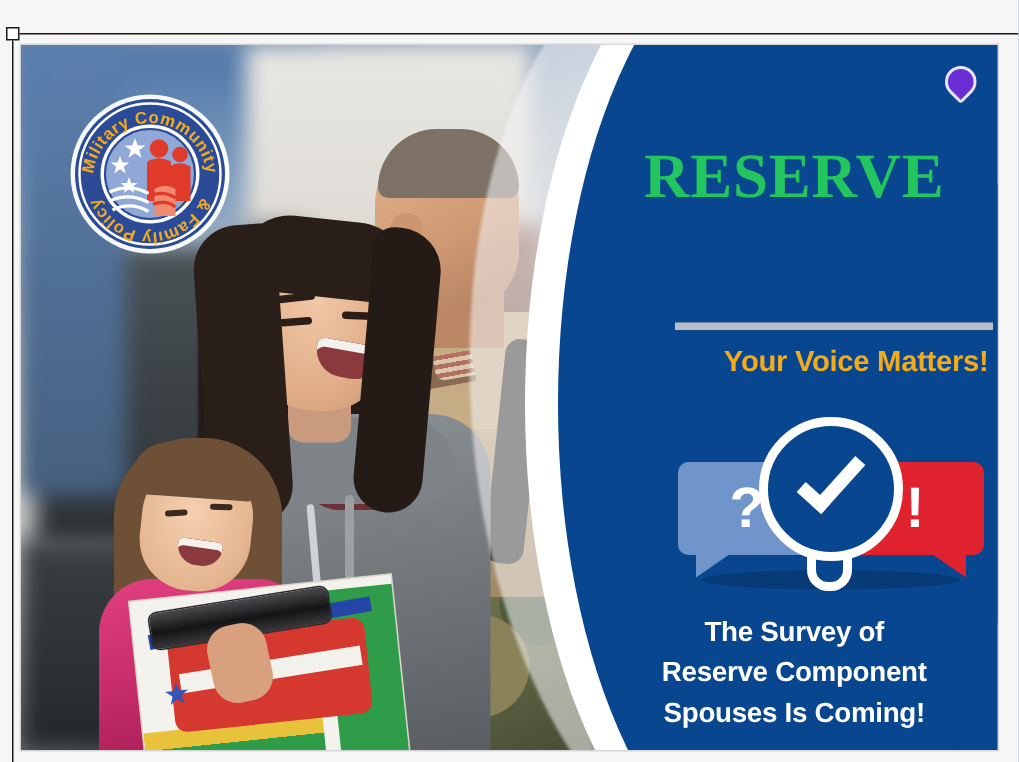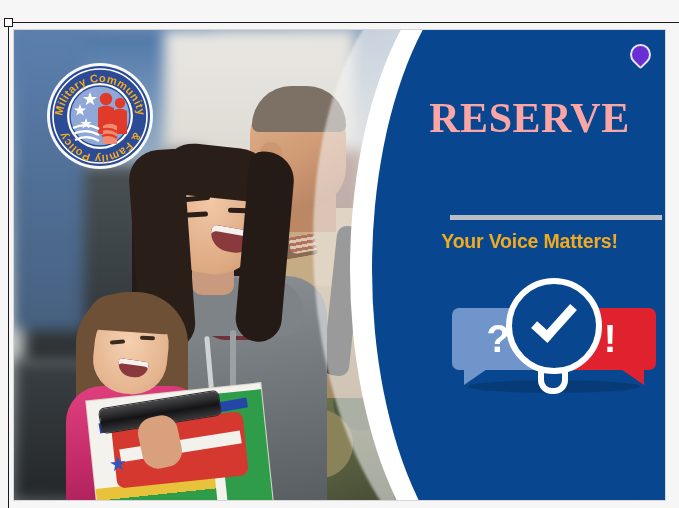--- a/index.html
+++ b/index.html
@@ -354,39 +354,39 @@
     position: absolute;
     left: 0;
     right: 6px;
     top: 68px;
     text-align: center;
     font-family: "Liberation Serif", serif;
     font-weight: bold;
     font-size: 42px;
     line-height: 0.98;
     letter-spacing: 0.5px;
-    color: #fca5a5;
+    color: #22c55e;
   }
   .headline .l2 { display:block; }
 
   .rule {
     position: absolute;
     left: 50px;
     top: 185px;
     width: 212px;
     height: 5px;
     background: #b9bec4;
   }
 
   .tagline {
     position: absolute;
     left: 0;
     right: 6px;
     top: 200px;
-    text-align: center;
+    text-align: right;
     font-size: 19.5px;
     font-weight: bold;
     color: #f2ab1f;
     letter-spacing: -0.2px;
   }
 
   
   .bubbles {
     position: absolute;
     left: 44px;
@@ -587,20 +587,25 @@
         <div class="bub-red">
           <div class="mark">!</div>
         </div>
 
         <div class="bub-tail"></div>
         <div class="bub-center"></div>
         <div class="bub-tail-mask"></div>
         <div class="check"></div>
       </div>
 
+      <div class="subhead">
+        <span>The Survey of</span>
+        <span>Reserve Component</span>
+        <span>Spouses Is Coming!</span>
+      </div>
     </div>
 
     <div class="seal">
       <svg viewBox="0 0 108 108" width="108" height="108">
         <defs>
           <path id="arcTop" d="M 16,58 A 38,38 0 0 1 92,58" fill="none"></path>
           <path id="arcBot" d="M 91,56 A 37,37 0 0 1 17,56" fill="none"></path>
         </defs>
         <circle cx="54" cy="54" r="53" fill="#ffffff" opacity="0.95"></circle>
         <circle cx="54" cy="54" r="50" fill="#2c4b96"></circle>

